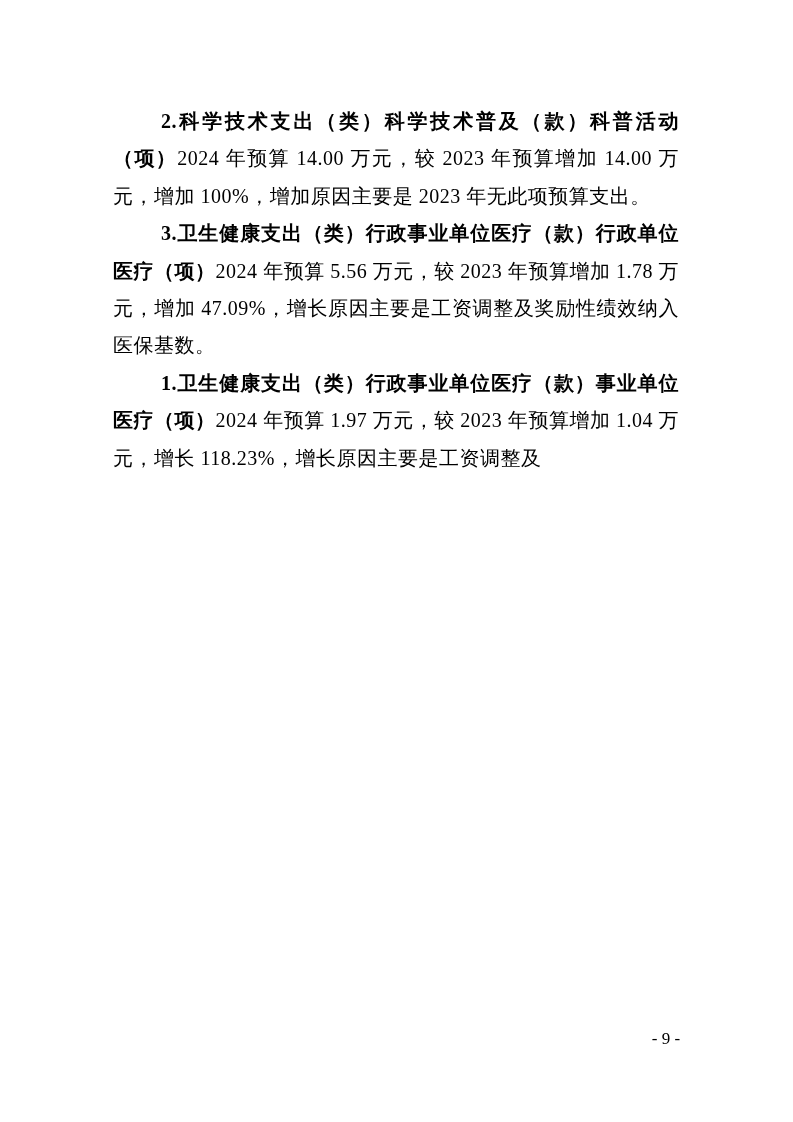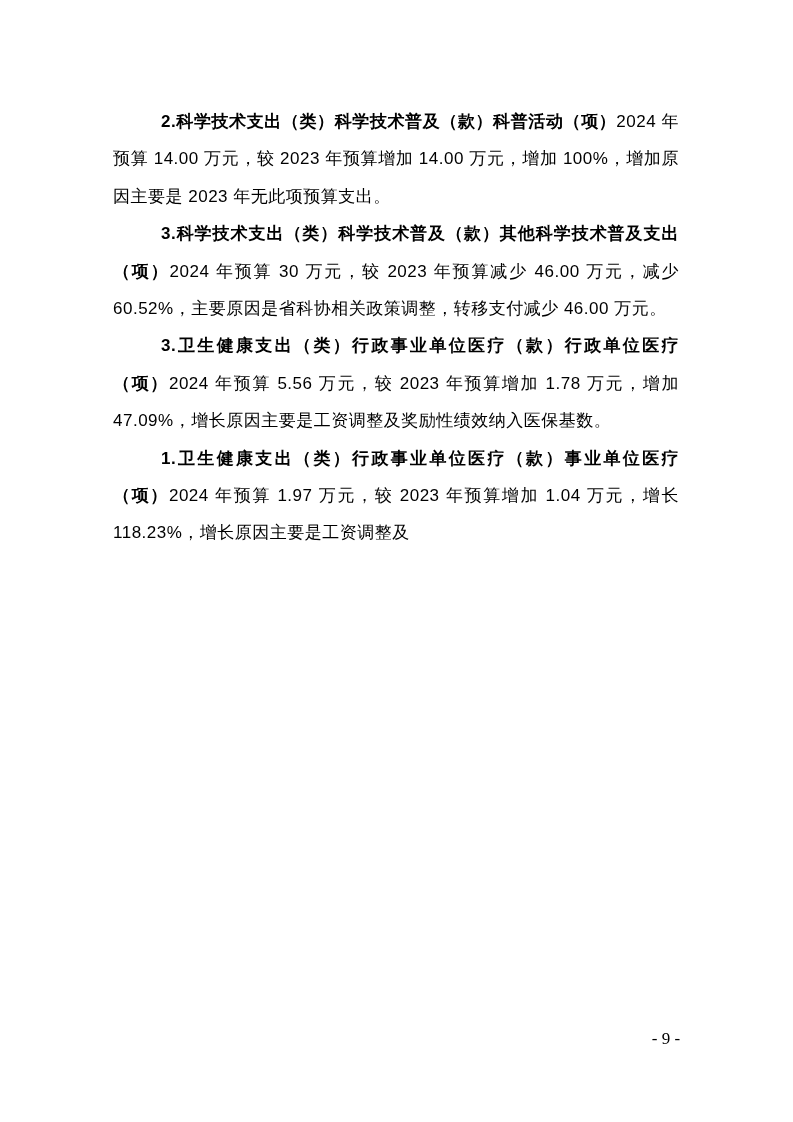--- a/index.html
+++ b/index.html
@@ -16,22 +16,22 @@
   }
   .content {
     position: absolute;
     left: 113px;
     top: 103px;
     width: 566px;
   }
   .para {
     margin: 0;
     padding: 0;
-    font-family: Liberation Sans, sans-serif;
-    font-size: 17px;
+    font-family: Liberation Serif, serif;
+    font-size: 20px;
     line-height: 37.4px;
     color: #000000;
     text-align: justify;
     text-indent: 48px;
     letter-spacing: 0.5px;
   }
   .para .head {
     font-weight: 700;
   }
   .page-num {
@@ -46,21 +46,20 @@
   }
 </style>
 </head>
 <body>
 
 <div class="page">
   <div class="content">
 
     <p class="para"><span class="head">2.科学技术支出（类）科学技术普及（款）科普活动（项）</span><span>2024 年预算 14.00 万元，较 2023 年预算增加 14.00 万元，增加 100%，增加原因主要是 2023 年无此项预算支出。</span></p>
 
-    <p class="para"><span class="head">3.科学技术支出（类）科学技术普及（款）其他科学技术普及支出（项）</span><span>2024 年预算 30 万元，较 2023 年预算减少 46.00 万元，减少 60.52%，主要原因是省科协相关政策调整，转移支付减少 46.00 万元。</span></p>
 
 
 
     <p class="para"><span class="head">3.卫生健康支出（类）行政事业单位医疗（款）行政单位医疗（项）</span><span>2024 年预算 5.56 万元，较 2023 年预算增加 1.78 万元，增加 47.09%，增长原因主要是工资调整及奖励性绩效纳入医保基数。</span></p>
 
     <p class="para"><span class="head">1.卫生健康支出（类）行政事业单位医疗（款）事业单位医疗（项）</span><span>2024 年预算 1.97 万元，较 2023 年预算增加 1.04 万元，增长 118.23%，增长原因主要是工资调整及</span></p>
 
   </div>
 
   <div class="page-num">- 9 -</div>

